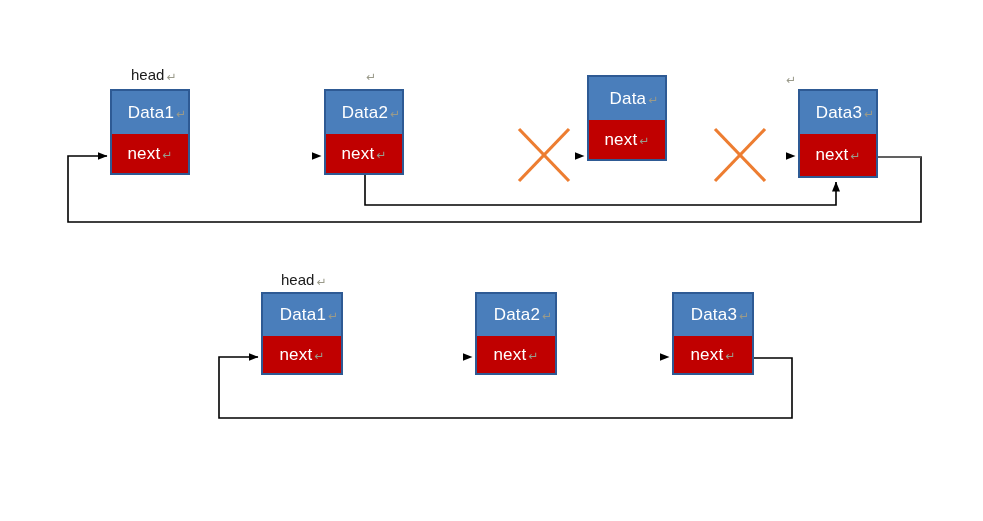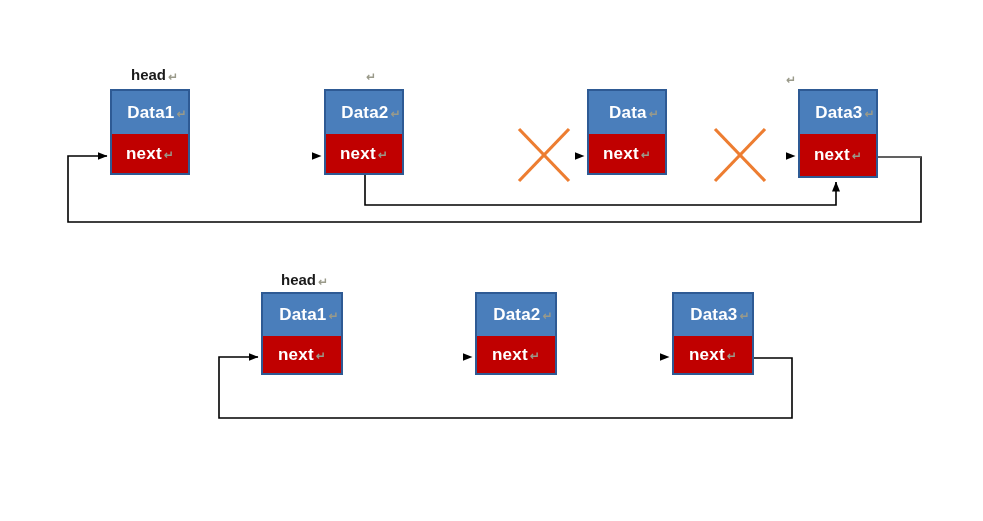--- a/index.html
+++ b/index.html
@@ -15,21 +15,20 @@
     overflow: hidden;
     font-family: "Liberation Sans", "DejaVu Sans", sans-serif;
     color: #000000;
   }
   #diagram-canvas {
     position: absolute;
     left: 0;
     top: 0;
     width: 983px;
     height: 521px;
-    font-weight: bold;
   }
   
   #connector-layer {
     position: absolute;
     left: 0;
     top: 0;
     width: 983px;
     height: 521px;
     pointer-events: none;
   }
@@ -175,21 +174,21 @@
     <div class="node-data" style="height:43px;">
       <span>Data2</span>
         <span class="pilcrow">↵</span>
     </div>
     <div class="node-next" style="height:39px;">
       <span>next</span>
         <span class="pilcrow">↵</span>
     </div>
   </div>
 
-  <div class="node" style="left:587px; top:89px; width:80px; height:86px;">
+  <div class="node" style="left:587px; top:75px; width:80px; height:86px;">
     <div class="node-data" style="height:43px;">
       <span>Data</span>
         <span class="pilcrow">↵</span>
     </div>
     <div class="node-next" style="height:39px;">
       <span>next</span>
         <span class="pilcrow">↵</span>
     </div>
   </div>
 

